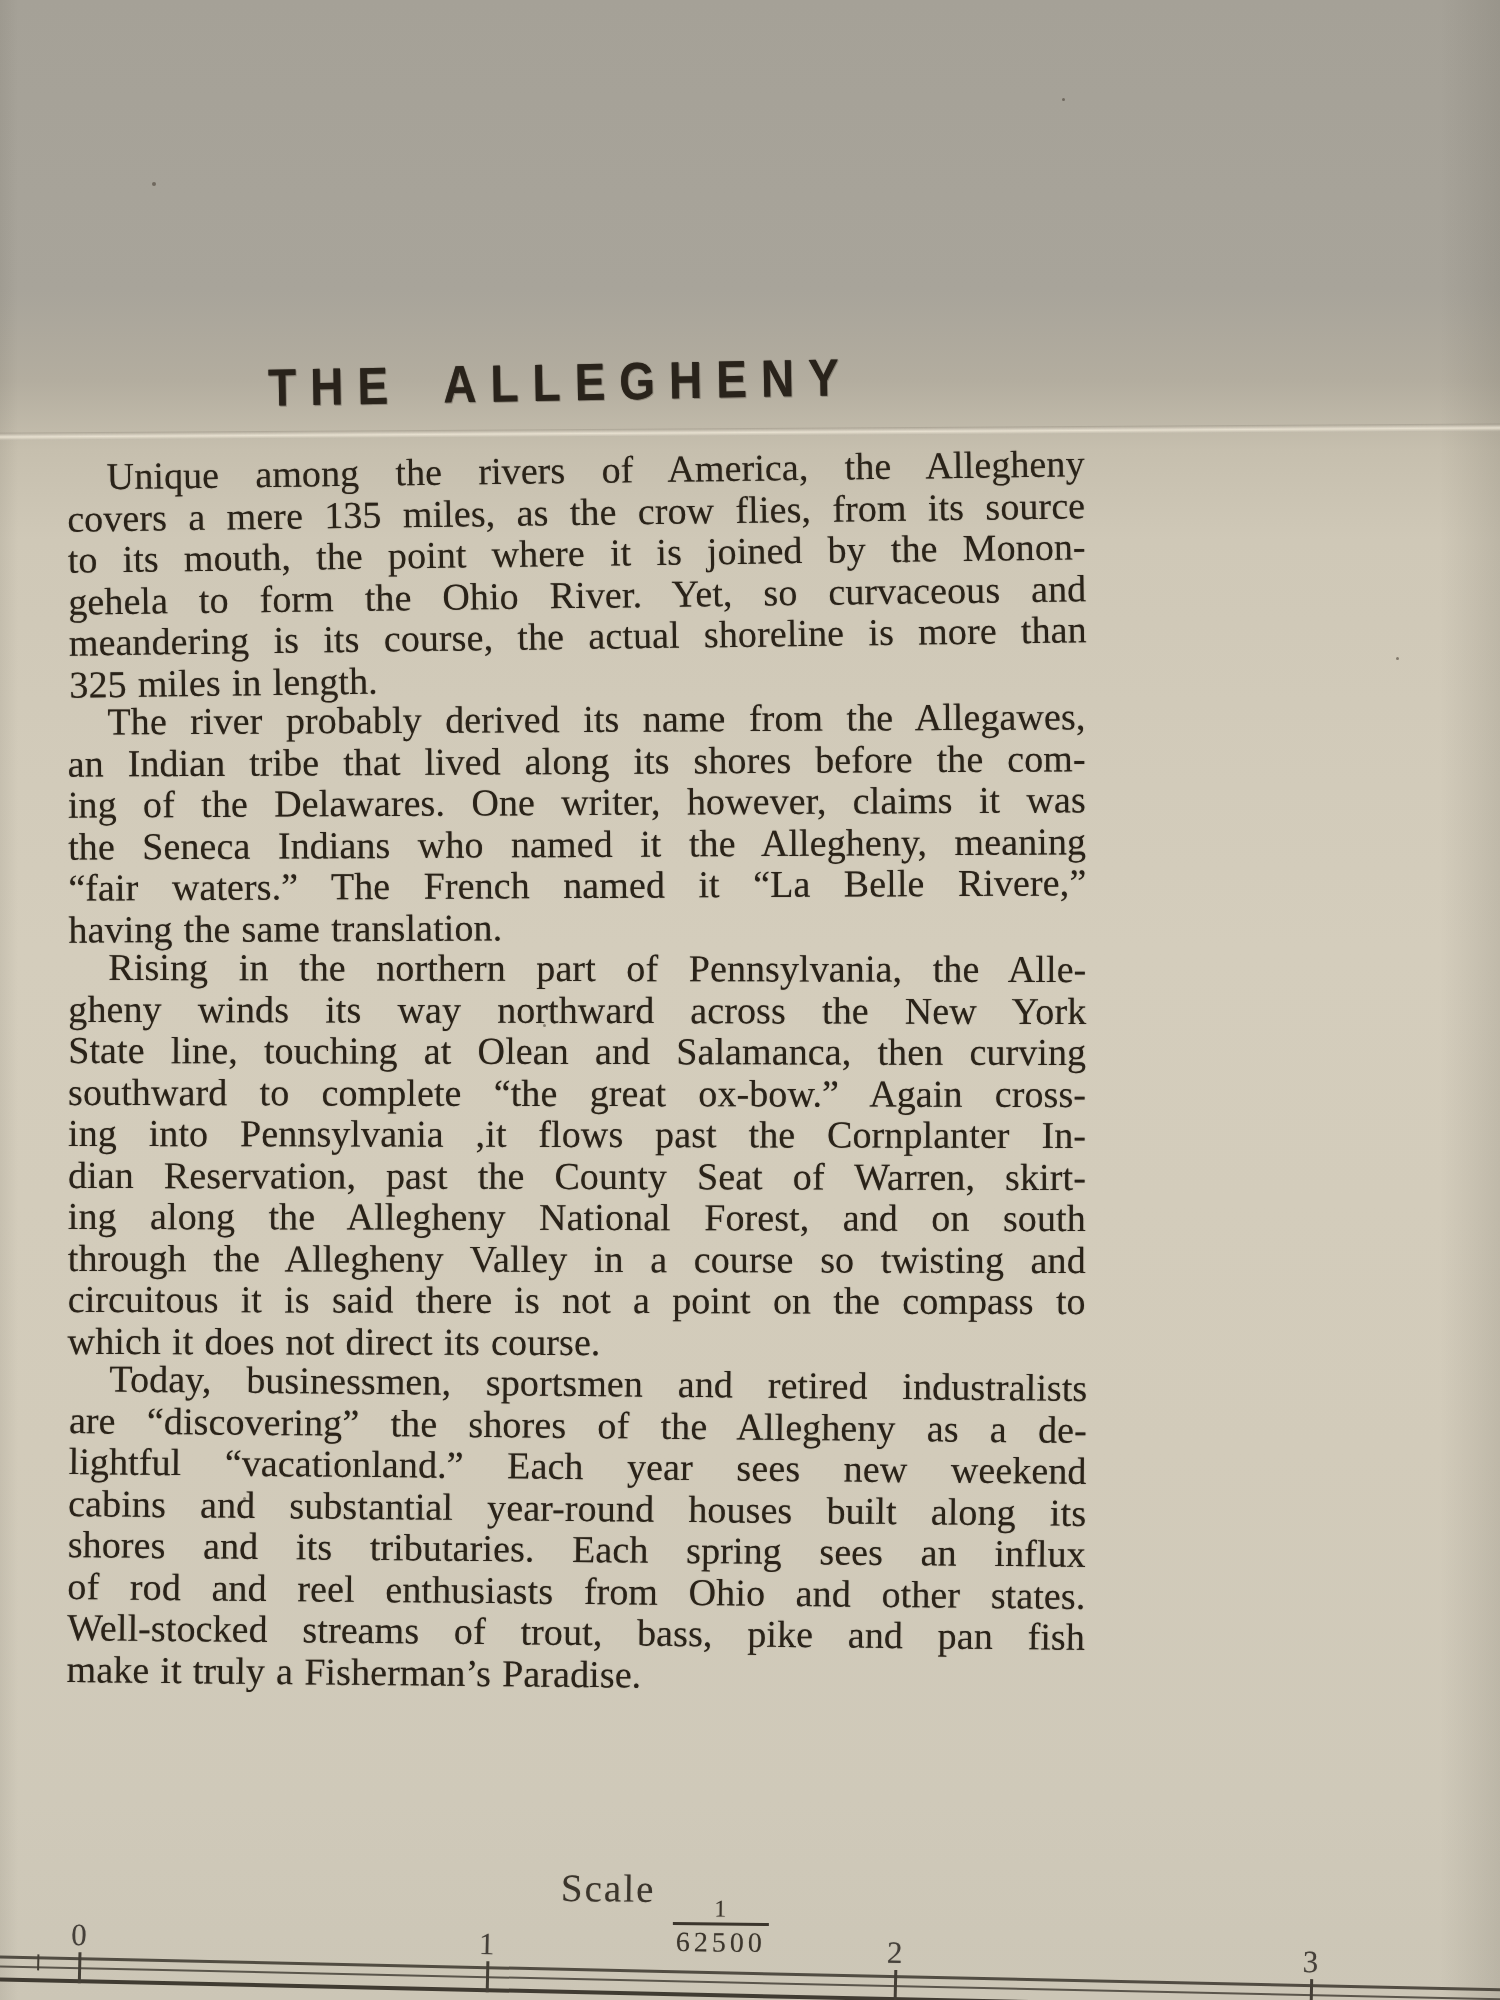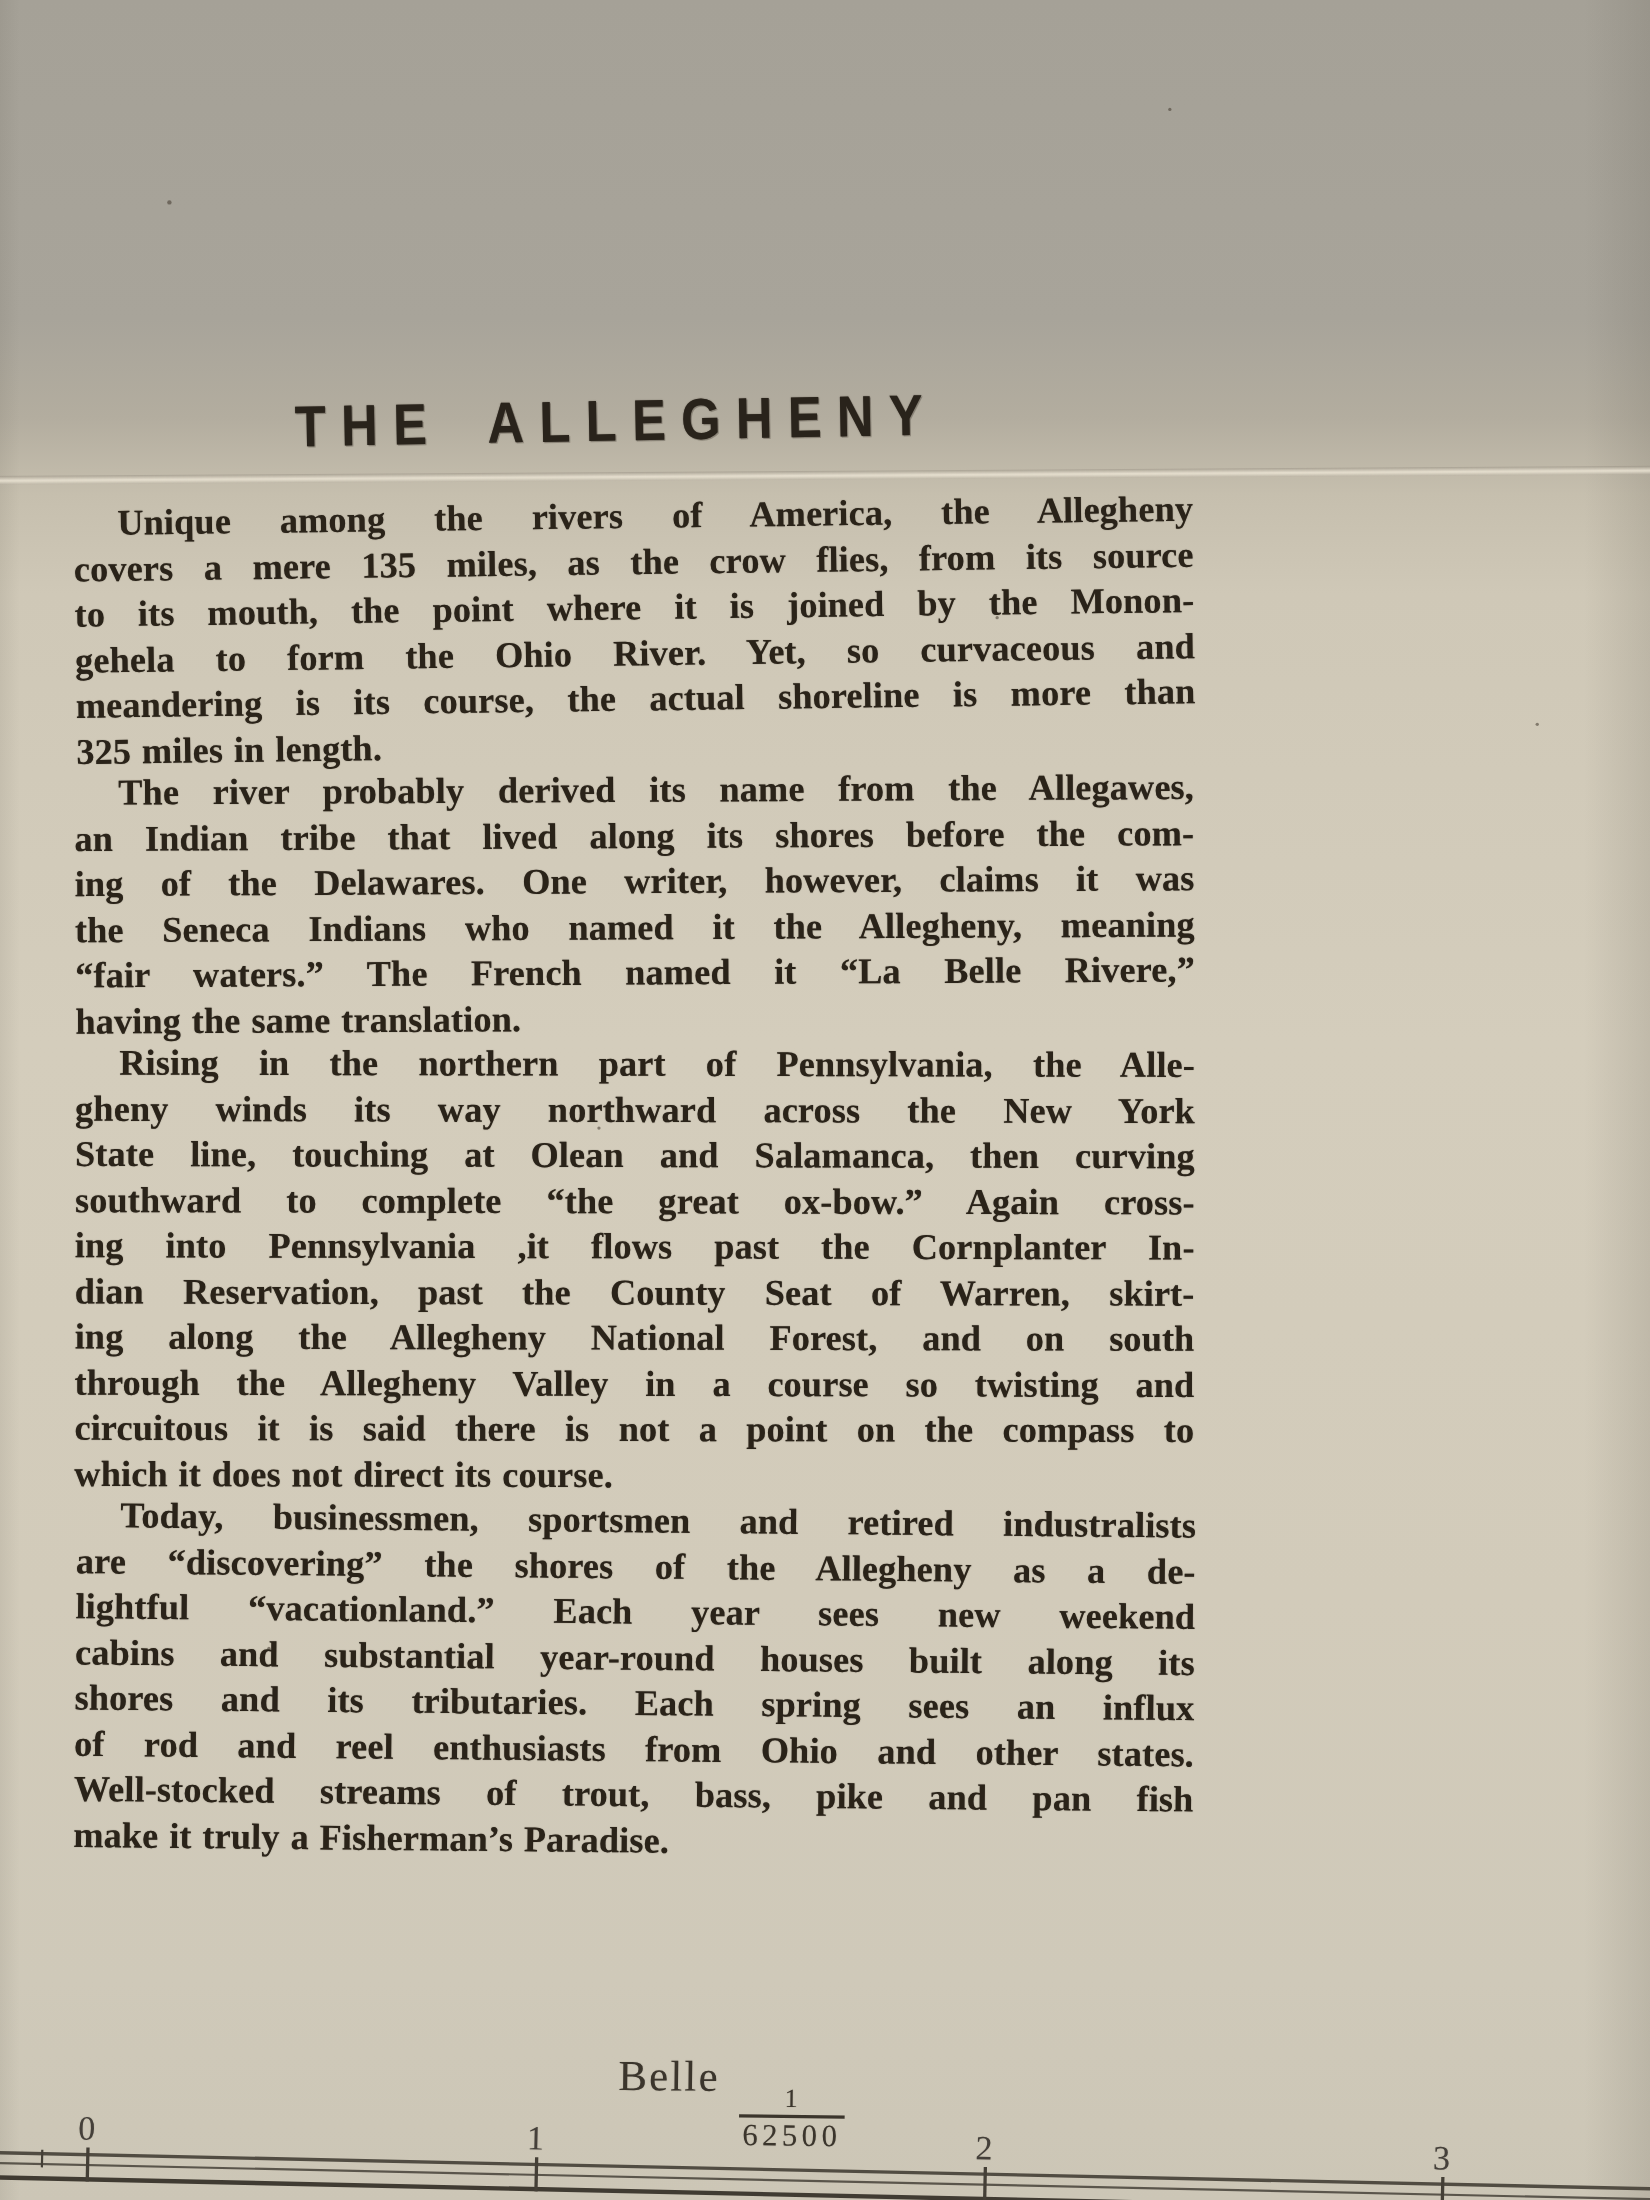--- a/index.html
+++ b/index.html
@@ -40,21 +40,21 @@
     letter-spacing:14px; word-spacing:16px;
     color:#29231b;
     text-shadow:0 0 1px rgba(35,28,20,.65), 1px 1px 0 rgba(35,28,20,.25);
     transform:rotate(-1.05deg) scaleY(1.14);
     transform-origin:50% 0;
   }
 
   
   .bodytext{
     position:absolute; left:68px; top:450px; width:1018px;
-    font-size:33px; line-height:41.5px; font-weight:700;
+    font-size:38px; line-height:41.5px; font-weight:400;
     color:#2a2319;
     text-shadow:0 0 1px rgba(42,35,25,.55);
     word-spacing:1.5px; letter-spacing:.1px;
   }
   .para{margin:0;}
   .para:nth-child(1){transform:rotate(-0.75deg);}
   .para:nth-child(2){transform:rotate(-0.30deg);}
   .para:nth-child(3){transform:rotate(0.12deg);}
   .para:nth-child(4){transform:rotate(0.55deg);}
   .ln{white-space:normal;}
@@ -145,21 +145,21 @@
         <div class="ln jl">lightful “vacationland.”  Each year sees new weekend</div>
         <div class="ln jl">cabins and substantial year-round houses built along its</div>
         <div class="ln jl">shores and its tributaries.  Each spring sees an influx</div>
         <div class="ln jl">of rod and reel enthusiasts from Ohio and other states.</div>
         <div class="ln jl">Well-stocked streams of trout, bass, pike and pan fish</div>
         <div class="ln">make it truly a Fisherman’s Paradise.</div>
       </div>
     </div>
 
   <div class="scaleline">
-    <span>Belle</span><span class="frac">
+    <span>Scale</span><span class="frac">
         <span class="num">1</span>
         <span class="den">62500</span>
       </span>
   </div>
 
   <div class="ruler">
     <div class="rline a"></div>
     <div class="rline b"></div>
     <div class="rline c"></div>
   <div class="tick" style="left: 148px;"></div>

